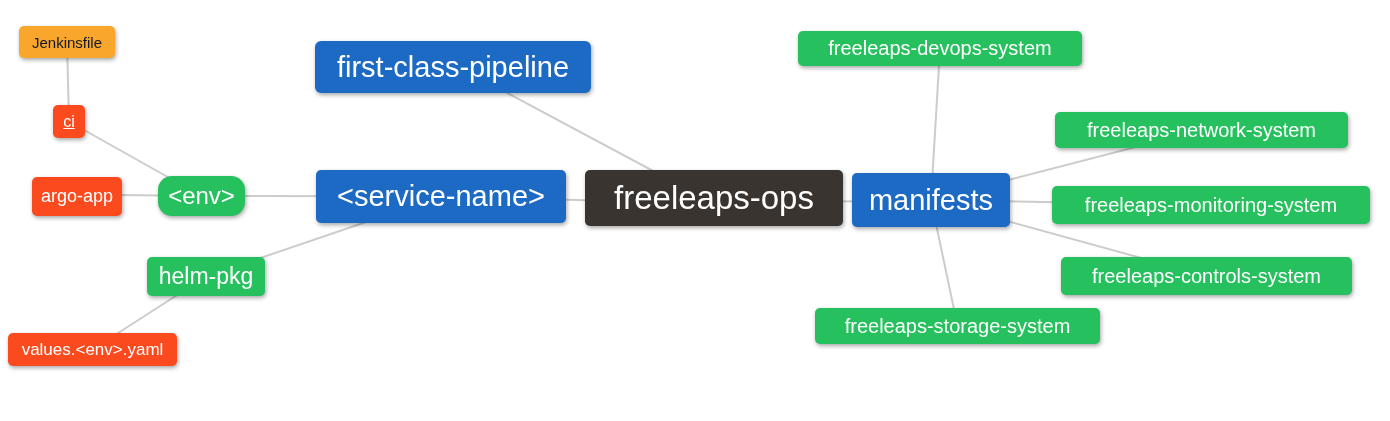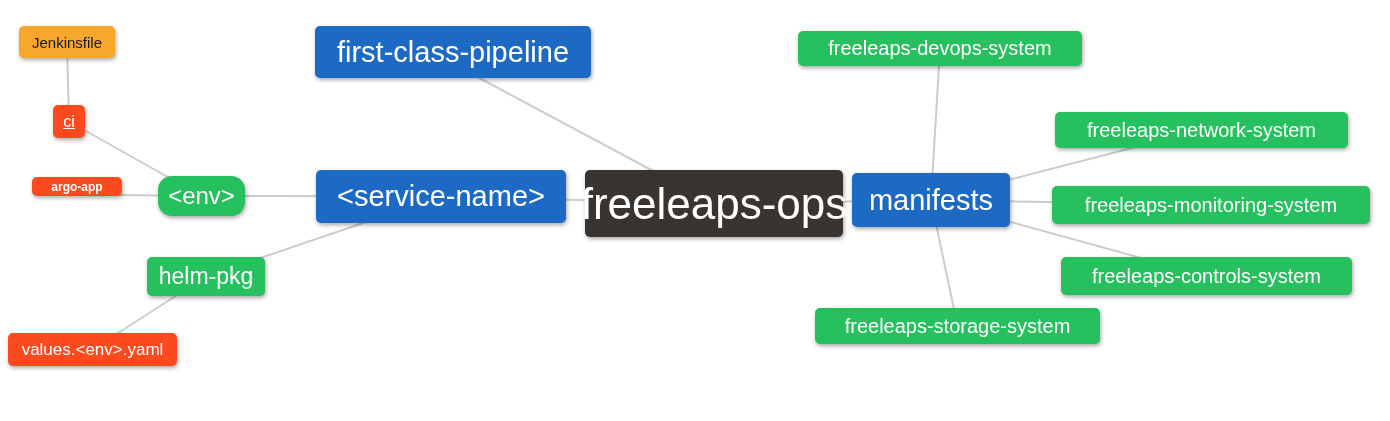--- a/index.html
+++ b/index.html
@@ -50,28 +50,28 @@
       <line x1="201.5" y1="196" x2="77" y2="194.5" stroke="#cccccc" stroke-width="2"></line>
       <line x1="69" y1="121.5" x2="67" y2="42" stroke="#cccccc" stroke-width="2"></line>
       <line x1="206" y1="276.5" x2="92.5" y2="349.5" stroke="#cccccc" stroke-width="2"></line>
       <line x1="931" y1="200" x2="940" y2="48.5" stroke="#cccccc" stroke-width="2"></line>
       <line x1="931" y1="200" x2="1201.5" y2="130" stroke="#cccccc" stroke-width="2"></line>
       <line x1="931" y1="200" x2="1211" y2="205" stroke="#cccccc" stroke-width="2"></line>
       <line x1="931" y1="200" x2="1206.5" y2="276" stroke="#cccccc" stroke-width="2"></line>
       <line x1="931" y1="200" x2="957.5" y2="326" stroke="#cccccc" stroke-width="2"></line>
     </svg>
   <div id="node-layer">
-      <div class="node" style="left: 585px; top: 170px; width: 258px; height: 67px; background: rgb(58, 52, 48); font-size: 44px; color: rgb(255, 255, 255);">freeleaps-ops</div>
-      <div class="node" style="left: 315px; top: 26px; width: 276px; height: 52px; background: rgb(28, 106, 196); font-size: 29px; color: rgb(255, 255, 255);">first-class-pipeline</div>
+      <div class="node" style="left: 585px; top: 170px; width: 258px; height: 56px; background: rgb(58, 52, 48); font-size: 33px; color: rgb(255, 255, 255);">freeleaps-ops</div>
+      <div class="node" style="left: 315px; top: 41px; width: 276px; height: 52px; background: rgb(28, 106, 196); font-size: 29px; color: rgb(255, 255, 255); border-radius: 6px;">first-class-pipeline</div>
       <div class="node" style="left: 316px; top: 170px; width: 250px; height: 53px; background: rgb(28, 106, 196); font-size: 29px; color: rgb(255, 255, 255);">&lt;service-name&gt;</div>
       <div class="node" style="left: 852px; top: 173px; width: 158px; height: 54px; background: rgb(28, 106, 196); font-size: 29px; color: rgb(255, 255, 255);">manifests</div>
       <div class="node" style="left: 158px; top: 176px; width: 87px; height: 40px; background: rgb(39, 192, 94); font-size: 24px; color: rgb(255, 255, 255); border-radius: 14px;">&lt;env&gt;</div>
       <div class="node" style="left: 147px; top: 257px; width: 118px; height: 39px; background: rgb(39, 192, 94); font-size: 23px; color: rgb(255, 255, 255);">helm-pkg</div>
       <div class="node" style="left: 53px; top: 105px; width: 32px; height: 33px; background: rgb(250, 74, 30); font-size: 16px; color: rgb(255, 255, 255); text-decoration: underline;">ci</div>
-      <div class="node" style="left: 32px; top: 177px; width: 90px; height: 19px; background: rgb(250, 74, 30); font-size: 12px; color: rgb(255, 255, 255); font-weight: bold;">argo-app</div>
+      <div class="node" style="left: 32px; top: 177px; width: 90px; height: 39px; background: rgb(250, 74, 30); font-size: 18px; color: rgb(255, 255, 255);">argo-app</div>
       <div class="node" style="left: 19px; top: 26px; width: 96px; height: 32px; background: rgb(248, 167, 44); font-size: 15px; color: #0f172a;">Jenkinsfile</div>
       <div class="node" style="left: 8px; top: 333px; width: 169px; height: 33px; background: rgb(250, 74, 30); font-size: 17px; color: rgb(255, 255, 255);">values.&lt;env&gt;.yaml</div>
       <div class="node" style="left: 798px; top: 31px; width: 284px; height: 35px; background: rgb(39, 192, 94); font-size: 20px; color: rgb(255, 255, 255);">freeleaps-devops-system</div>
       <div class="node" style="left: 1055px; top: 112px; width: 293px; height: 36px; background: rgb(39, 192, 94); font-size: 20px; color: rgb(255, 255, 255);">freeleaps-network-system</div>
       <div class="node" style="left: 1052px; top: 186px; width: 318px; height: 38px; background: rgb(39, 192, 94); font-size: 20px; color: rgb(255, 255, 255); text-align: center;">freeleaps-monitoring-system</div>
       <div class="node" style="left: 1061px; top: 257px; width: 291px; height: 38px; background: rgb(39, 192, 94); font-size: 20px; color: rgb(255, 255, 255);">freeleaps-controls-system</div>
       <div class="node" style="left: 815px; top: 308px; width: 285px; height: 36px; background: rgb(39, 192, 94); font-size: 20px; color: rgb(255, 255, 255);">freeleaps-storage-system</div>
     </div>
 </div>
 

